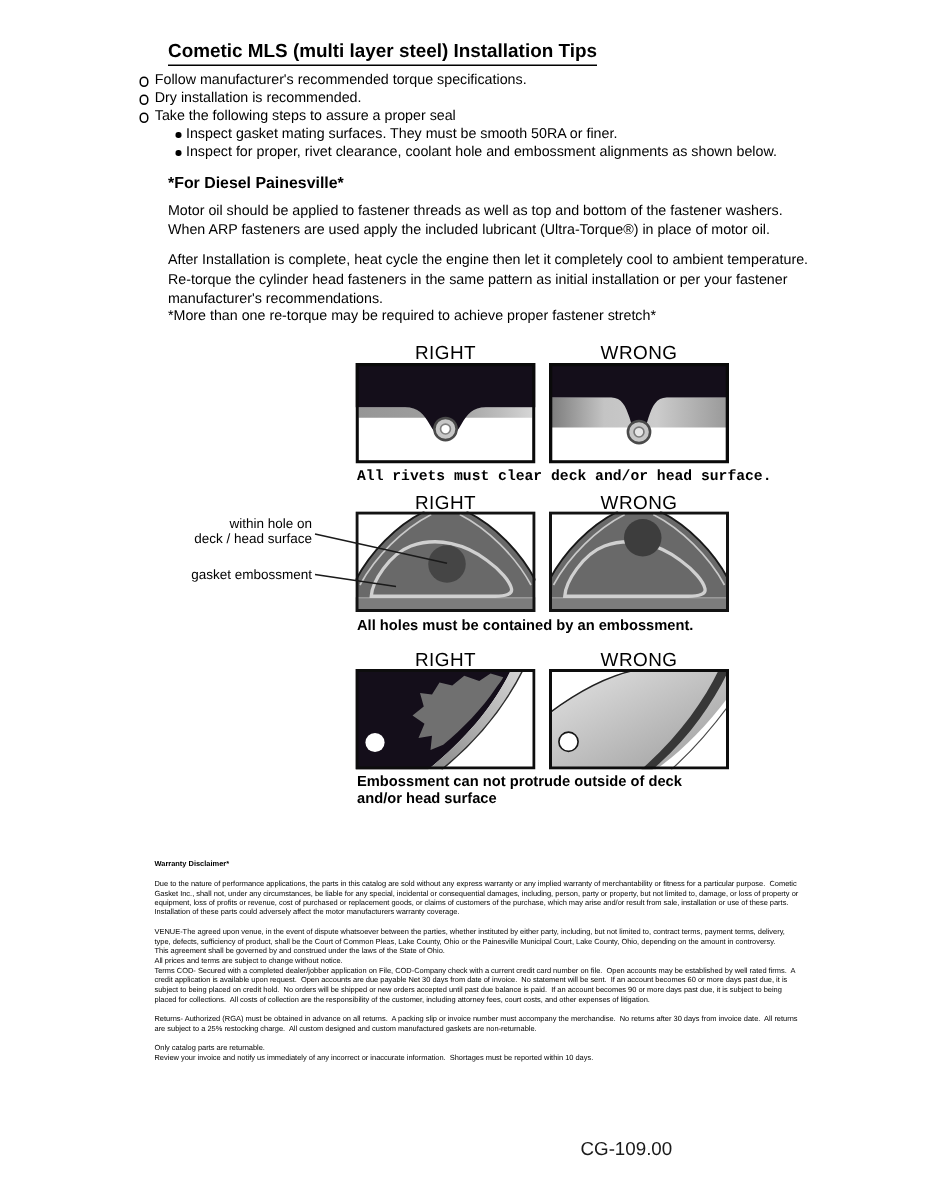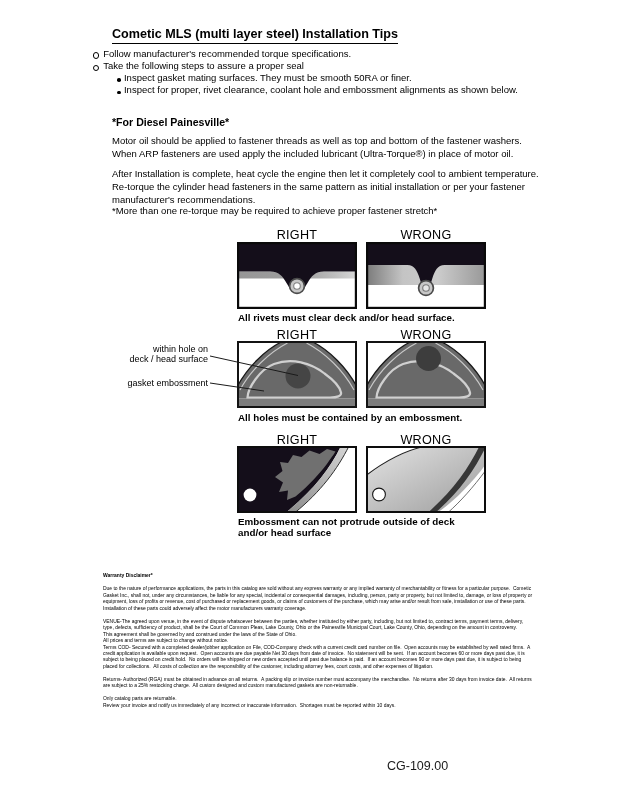--- a/index.html
+++ b/index.html
@@ -4,42 +4,42 @@
 <style>
   html,body{margin:0;padding:0;background:#fff;}
   .page{position:relative;width:556px;height:800px;background:#fff;overflow:hidden;
         font-family:"Liberation Sans",sans-serif;color:#000;}
   .abs{position:absolute;}
 
   .title{left:112px;top:27px;font-size:12.6px;font-weight:bold;}
   .title-underline{border-bottom:1.4px solid #000;padding-bottom:1.5px;}
 
   .bullets{left:93px;top:48px;width:470px;font-size:9.5px;line-height:12.1px;}
-  .b-row{display:flex;align-items:center;}
+  .b-row{display:flex;align-items:flex-start;}
   .b-marker{width:4.4px;height:4.4px;border:0.9px solid #000;border-radius:50%;
             margin:3.2px 3.8px 0 0;flex:none;}
   .sb{margin-left:24px;}
   .sb-marker{width:3.6px;height:3.6px;background:#000;border-radius:50%;
              margin:4px 3.4px 0 0;flex:none;}
 
   .diesel-h{left:112px;top:116px;font-size:10.6px;font-weight:bold;}
   .para{font-size:9.5px;line-height:13.2px;white-space:pre-wrap;}
   .p1{left:112px;top:134px;width:436px;}
   .p2{left:112px;top:167px;width:428px;}
   .note{left:112px;top:205px;font-size:9.5px;}
 
   .dg-label{width:120px;text-align:center;font-size:12.6px;letter-spacing:0.3px;}
   .lab-L{left:237px;} .lab-R{left:366px;}
   .row1 .dg-label{top:228px;} .row2 .dg-label{top:328px;} .row3 .dg-label{top:433px;}
   .dbox{width:120px;height:67px;}
   .box1L{left:237px;top:242px;} .box1R{left:366px;top:242px;}
   .box2L{left:237px;top:341px;} .box2R{left:366px;top:341px;}
   .box3L{left:237px;top:446px;} .box3R{left:366px;top:446px;}
   .caption{font-size:9.8px;font-weight:bold;line-height:11px;}
-  .cap1{left:238px;top:312px;} .cap2{left:238px;top:412px;text-align:center;} .cap3{left:238px;top:516px;width:230px;}
+  .cap1{left:238px;top:312px;font-family:Liberation Mono, monospace;} .cap2{left:238px;top:412px;text-align:center;} .cap3{left:238px;top:516px;width:230px;}
   svg{display:block;}
 
   .callout{width:104px;text-align:right;font-size:9px;line-height:10.2px;}
   .co1{left:104px;top:344px;} .co2{left:104px;top:378px;}
   .co-lines{left:208px;top:351px;}
 
   .disc{left:103px;top:573px;width:440px;}
   .disc-inner{transform:scale(0.62);transform-origin:0 0;width:694px;
               font-size:8px;line-height:10.3px;}
   .disc-inner .dp{margin:0 0 11px 0;white-space:pre-wrap;}
@@ -55,20 +55,24 @@
 <div class="page">
 
   <div class="abs title">
     <span class="title-underline">Cometic MLS (multi layer steel) Installation Tips</span>
   </div>
 
   <div class="abs bullets">
     <div class="b-row">
       <span class="b-marker"></span>
       <span>Follow manufacturer's recommended torque specifications.</span>
+    </div>
+    <div class="b-row">
+      <span class="b-marker"></span>
+      <span>Dry installation is recommended.</span>
     </div>
     <div class="b-row">
       <span class="b-marker"></span>
       <span>Take the following steps to assure a proper seal</span>
     </div>
     <div class="b-row sb">
       <span class="sb-marker"></span>
       <span>Inspect gasket mating surfaces.  They must be smooth 50RA or finer.</span>
     </div>
     <div class="b-row sb">

